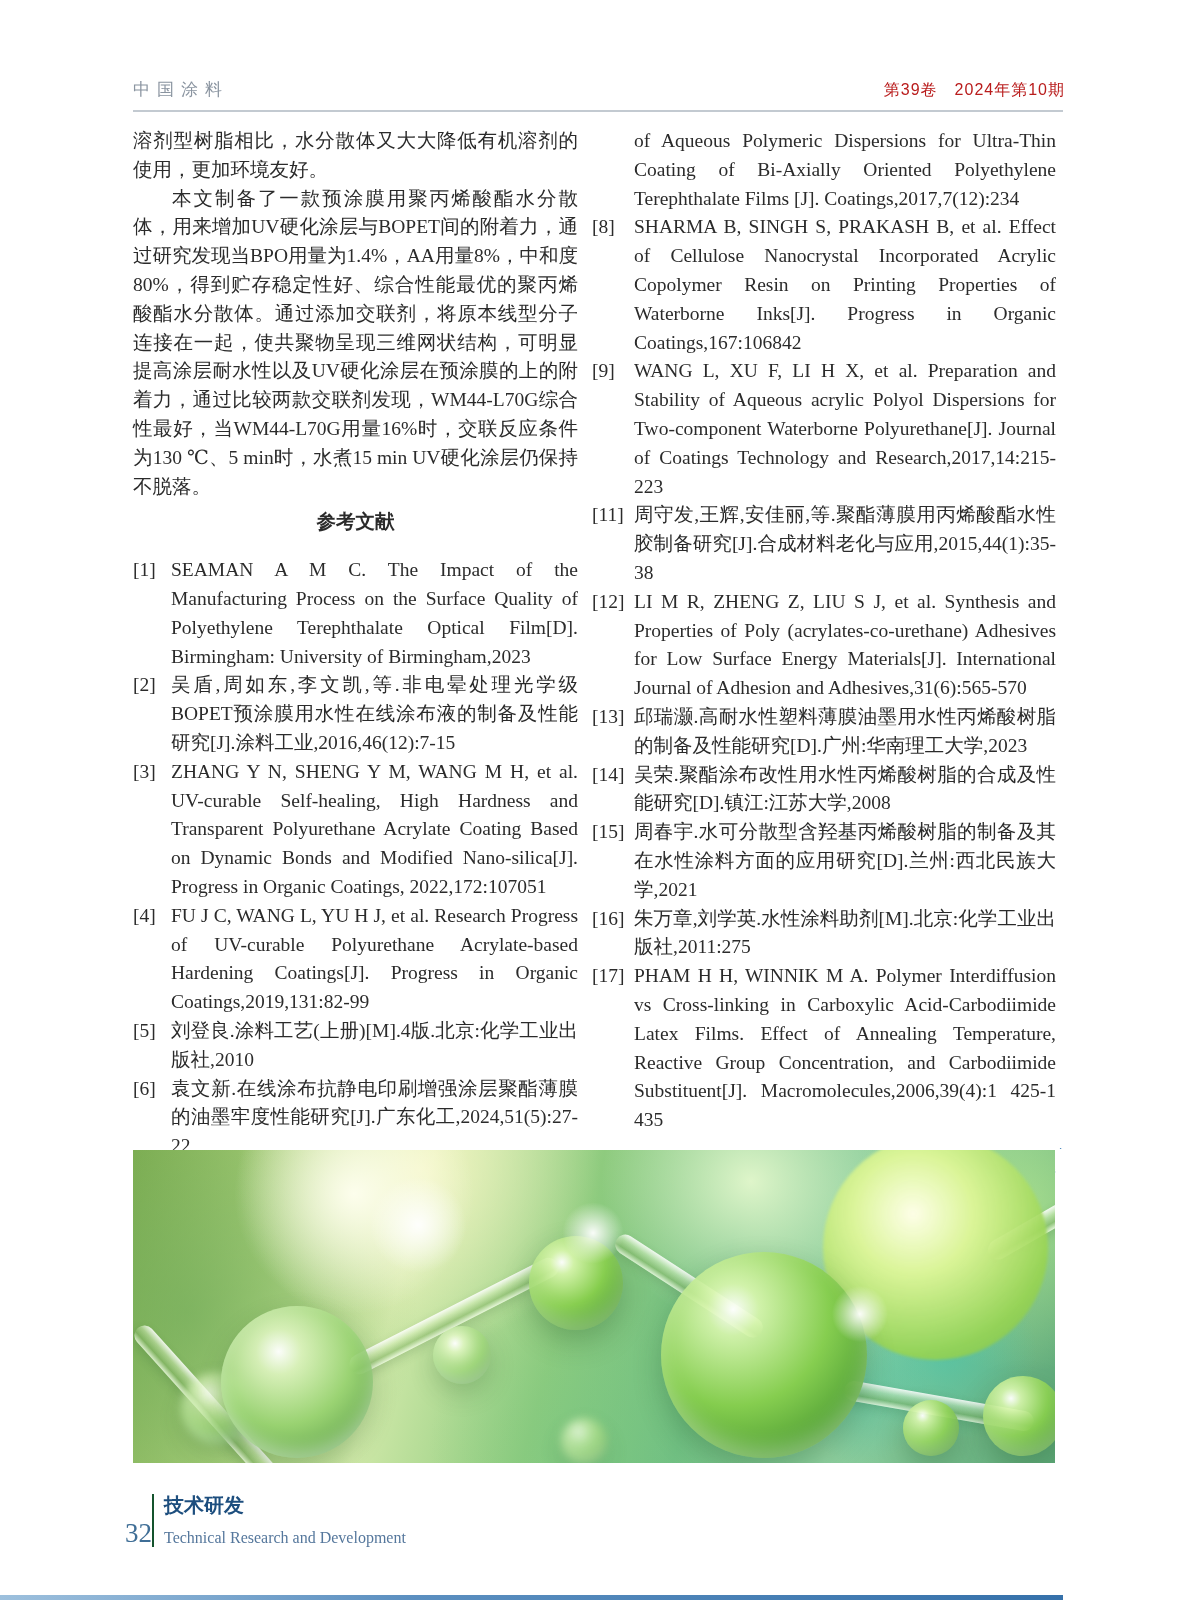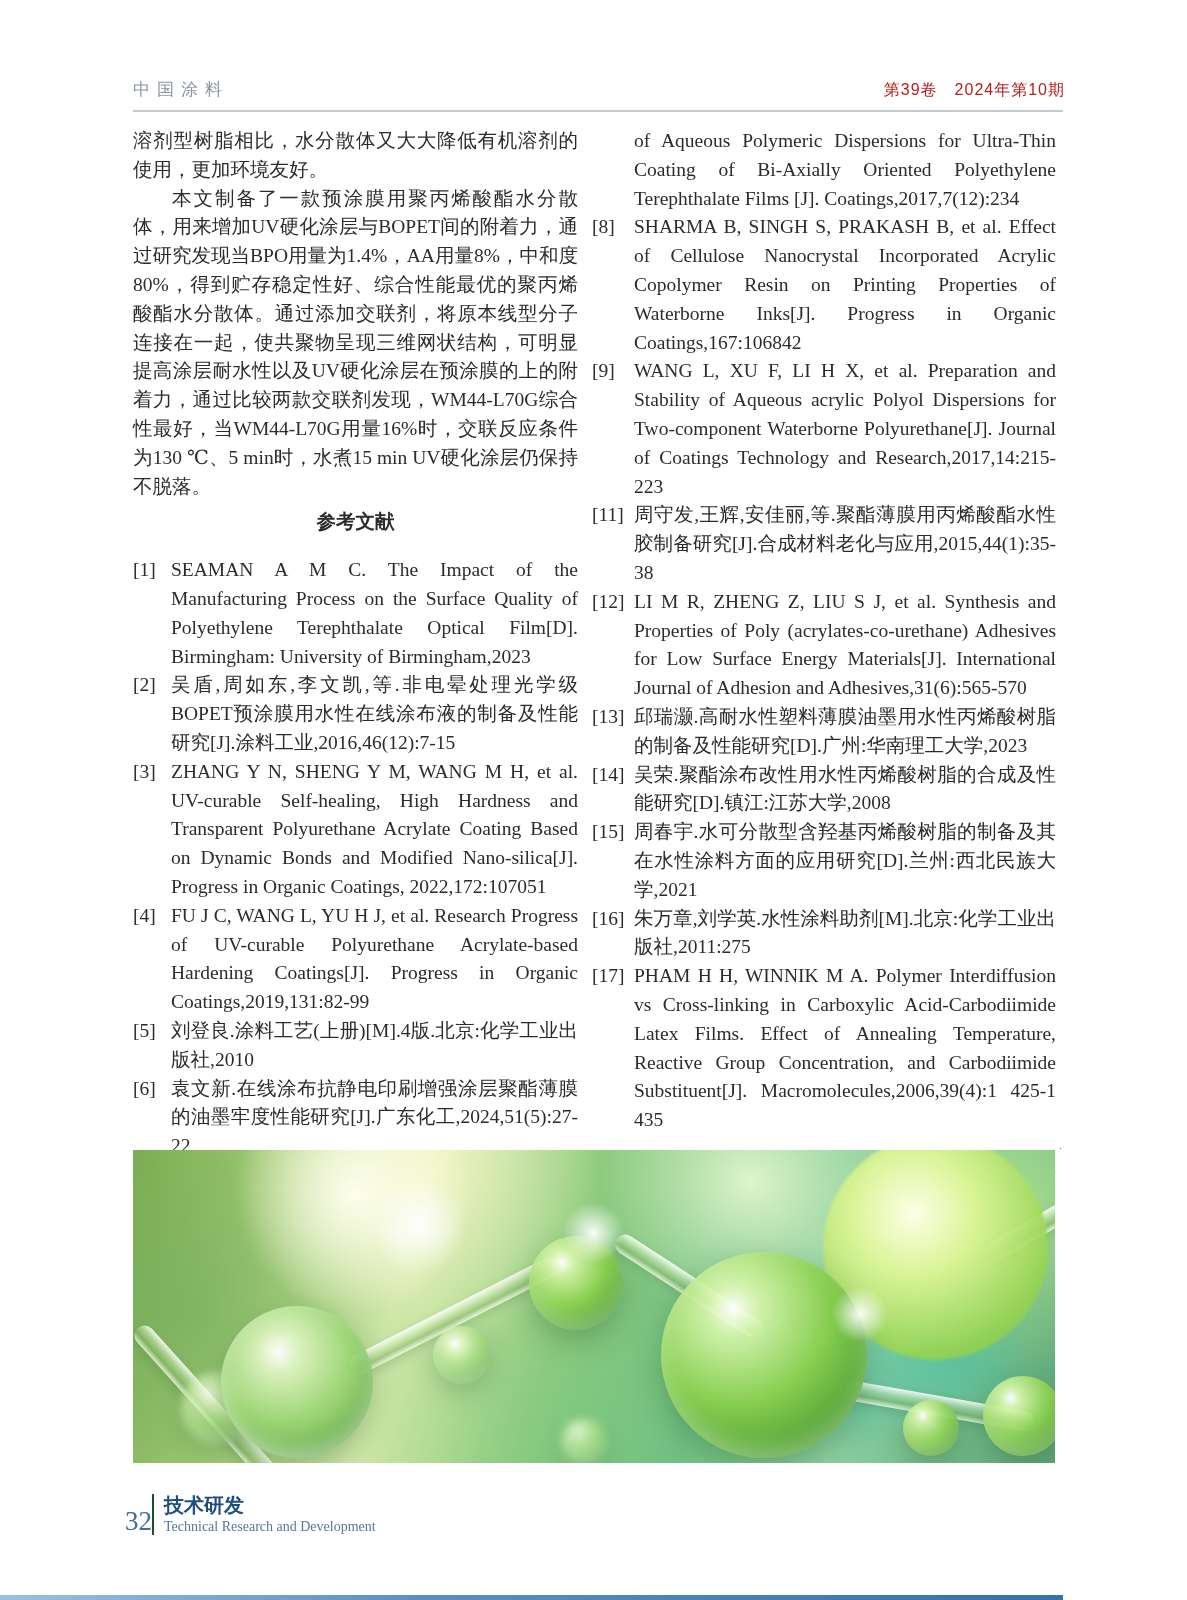--- a/index.html
+++ b/index.html
@@ -52,21 +52,21 @@
   .sp-blur{filter:blur(4px);opacity:.85;}
   .rod{position:absolute;height:20px;border-radius:10px;
     background:linear-gradient(180deg, rgba(255,255,255,.88), rgba(216,240,192,.45) 35%, rgba(130,180,100,.52) 70%, rgba(246,255,236,.78));
     box-shadow:0 4px 10px rgba(40,90,40,.18);}
   .glint{position:absolute;border-radius:50%;background:radial-gradient(circle, rgba(255,255,255,.95), rgba(255,255,255,0) 62%);}
   
   .footer{position:absolute;left:125px;top:1494px;display:flex;align-items:flex-end;}
   .page-number{font-size:27px;color:#3f6e96;line-height:1;}
   .section-block{border-left:2px solid #14532d;padding-left:10px;}
   .section-cn{font-size:20px;font-weight:bold;color:#1d4e7e;line-height:1.15;font-family:"Liberation Sans","DejaVu Sans",sans-serif;}
-  .section-en{font-size:14px;color:#55779c;margin-top:2px;}
+  .section-en{font-size:16px;color:#55779c;margin-top:12px;}
   .bottom-bar{position:absolute;left:0;bottom:0;width:1187px;height:5px;
     background:linear-gradient(90deg,#9dc0dd 0%,#5b8fc0 35%,#2e6ba6 100%);}
 </style>
 </head>
 <body>
 
 <div class="page">
 
   <div class="header">
     <span class="journal-name">中国涂料</span>

